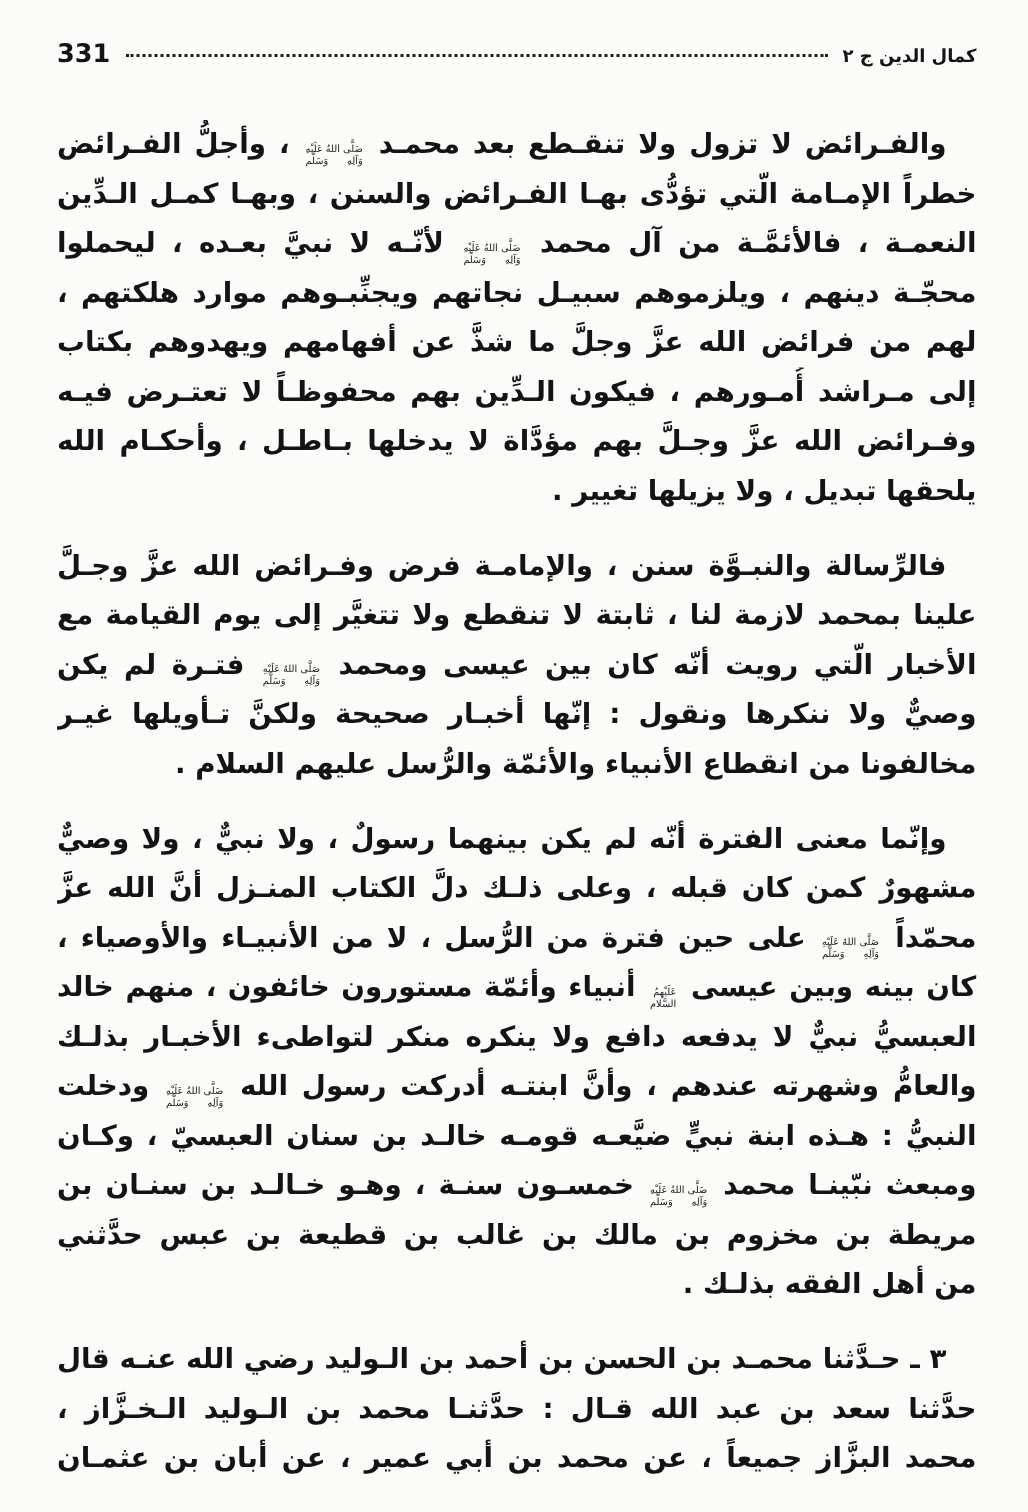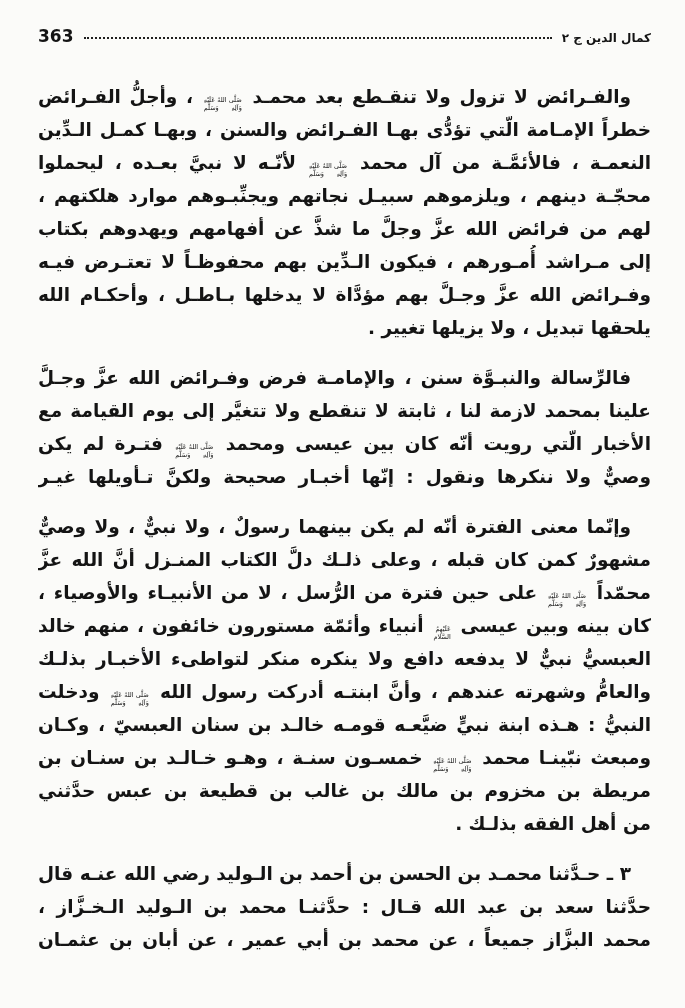--- a/index.html
+++ b/index.html
@@ -69,40 +69,41 @@
   .hon div{direction:rtl;}
 </style>
 </head>
 <body>
 
 <div class="page">
 
   <div class="header">
     <span class="book-title">كمال الدين ج ٢</span>
     <span class="leader"></span>
-    <span class="page-number">363</span>
+    <span class="page-number">331</span>
   </div>
 
   <div class="text-block">
 
   <div class="para">
         <div class="line first">والفـرائض لا تزول ولا تنقـطع بعد محمـد <span class="hon"><div>صَلَّى اللهُ عَلَيْهِ</div><div>وَآلِهِ وَسَلَّم</div></span> ، وأجلُّ الفـرائض وأعظمهـا</div>
         <div class="line">خطراً الإمـامة الّتي تؤدُّى بهـا الفـرائض والسنن ، وبهـا كمـل الـدِّين وتمَّت</div>
         <div class="line">النعمـة ، فالأئمَّـة من آل محمد <span class="hon"><div>صَلَّى اللهُ عَلَيْهِ</div><div>وَآلِهِ وَسَلَّم</div></span> لأنّـه لا نبيَّ بعـده ، ليحملوا العباد على</div>
         <div class="line">محجّـة دينهم ، ويلزموهم سبيـل نجاتهم ويجنِّبـوهم موارد هلكتهم ، ويبيّنوا</div>
         <div class="line">لهم من فرائض الله عزَّ وجلَّ ما شذَّ عن أفهامهم ويهدوهم بكتاب الله عـزَّ وجلَّ</div>
         <div class="line">إلى مـراشد أُمـورهم ، فيكون الـدِّين بهم محفوظـاً لا تعتـرض فيـه الشبهـة ،</div>
         <div class="line">وفـرائض الله عزَّ وجـلَّ بهم مؤدَّاة لا يدخلها بـاطـل ، وأحكـام الله مـاضيـة لا</div>
         <div class="line lastright">يلحقها تبديل ، ولا يزيلها تغيير .</div>
       </div>
       <div class="para">
         <div class="line first">فالرِّسالة والنبـوَّة سنن ، والإمامـة فرض وفـرائض الله عزَّ وجـلَّ الجاريـة</div>
         <div class="line">علينا بمحمد لازمة لنا ، ثابتة لا تنقطع ولا تتغيَّر إلى يوم القيامة مع أنّا لا ندفع</div>
         <div class="line">الأخبار الّتي رويت أنّه كان بين عيسى ومحمد <span class="hon"><div>صَلَّى اللهُ عَلَيْهِ</div><div>وَآلِهِ وَسَلَّم</div></span> فتـرة لم يكن فيها نبيٌّ ولا</div>
         <div class="line">وصيٌّ ولا ننكرها ونقول : إنّها أخبـار صحيحة ولكنَّ تـأويلها غيـر ماذهب إليـه</div>
+        <div class="line lastright">مخالفونا من انقطاع الأنبياء والأئمّة والرُّسل عليهم السلام .</div>
       </div>
       <div class="para">
         <div class="line first">وإنّما معنى الفترة أنّه لم يكن بينهما رسولٌ ، ولا نبيٌّ ، ولا وصيٌّ ظاهـر</div>
         <div class="line">مشهورٌ كمن كان قبله ، وعلى ذلـك دلَّ الكتاب المنـزل أنَّ الله عزَّ وجـلَّ بعث</div>
         <div class="line">محمّداً <span class="hon"><div>صَلَّى اللهُ عَلَيْهِ</div><div>وَآلِهِ وَسَلَّم</div></span> على حين فترة من الرُّسل ، لا من الأنبيـاء والأوصياء ، ولكن قـد</div>
         <div class="line">كان بينه وبين عيسى <span class="hon"><div>عَلَيْهِمُ</div><div>السَّلام</div></span> أنبياء وأئمّة مستورون خائفون ، منهم خالد بن سنان</div>
         <div class="line">العبسيُّ نبيٌّ لا يدفعه دافع ولا ينكره منكر لتواطىء الأخبـار بذلـك عن الخاصُّ</div>
         <div class="line">والعامُّ وشهرته عندهم ، وأنَّ ابنتـه أدركت رسول الله <span class="hon"><div>صَلَّى اللهُ عَلَيْهِ</div><div>وَآلِهِ وَسَلَّم</div></span> ودخلت عليـه فقال</div>
         <div class="line">النبيُّ : هـذه ابنة نبيٍّ ضيَّعـه قومـه خالـد بن سنان العبسيّ ، وكـان بين مبعثـه</div>
         <div class="line">ومبعث نبّينـا محمد <span class="hon"><div>صَلَّى اللهُ عَلَيْهِ</div><div>وَآلِهِ وَسَلَّم</div></span> خمسـون سنـة ، وهـو خـالـد بن سنـان بن بعيث بن</div>

